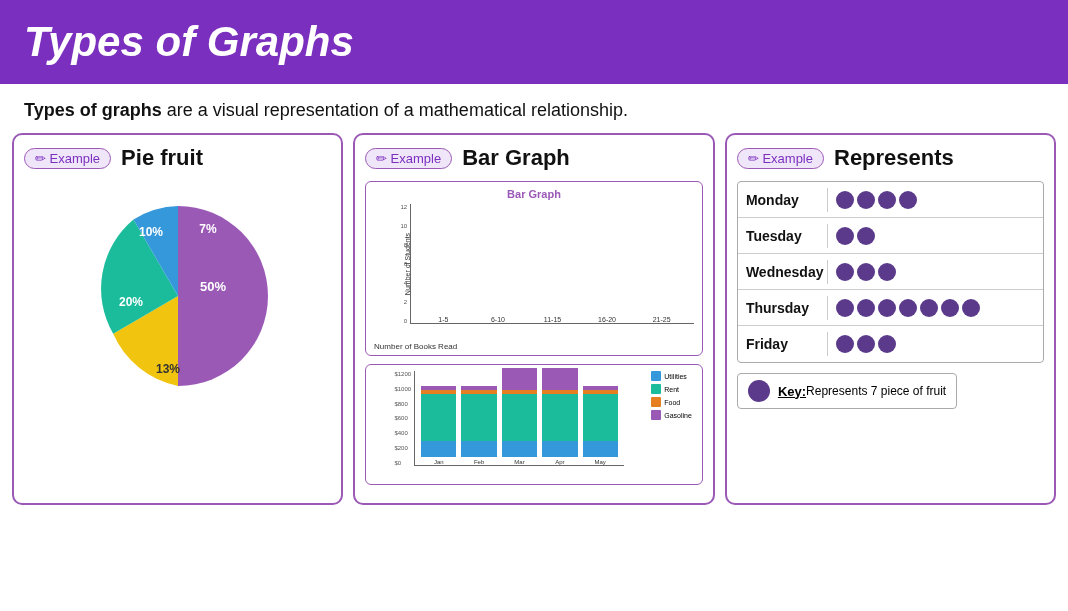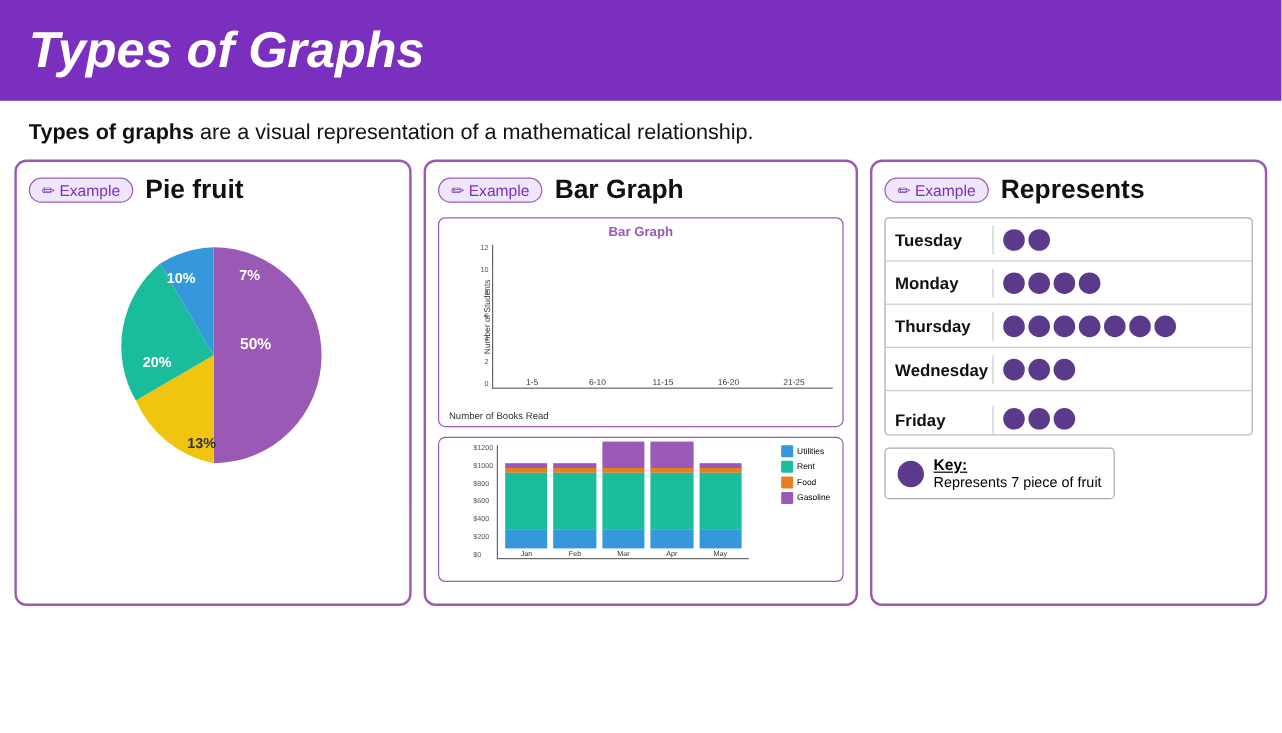--- a/index.html
+++ b/index.html
@@ -145,21 +145,20 @@
     }
 
     .picto-row {
       display: flex;
       align-items: center;
       border-bottom: 1px solid #ccc;
       min-height: 36px;
     }
     .picto-row:last-child {
       border-bottom: none;
-      align-items: flex-end;
     }
 
     .picto-day {
       width: 90px;
       font-size: 14px;
       font-weight: 600;
       padding: 4px 8px;
       border-right: 1px solid #ccc;
       color: #111;
     }
@@ -185,21 +184,21 @@
       border-radius: 4px;
       padding: 6px 10px;
       display: inline-flex;
       align-items: center;
       gap: 8px;
       font-size: 12px;
     }
 
     .key-box-inner {
       display: flex;
-      flex-direction: column;
+      flex-direction: row;
       font-size: 12px;
     }
 
     .key-underline {
       text-decoration: underline;
       font-weight: 700;
       font-size: 13px;
     }
   </style>
 </head>
@@ -372,53 +371,53 @@
   </div>
 
   <div class="panel picto-panel">
     <div class="panel-header">
       <span class="example-badge">✏ Example</span>
       <span class="panel-title">Represents</span>
     </div>
     <div class="picto-table">
 
       <div class="picto-row">
+        <div class="picto-day">Monday</div>
+        <div class="picto-dots">
+          <div class="picto-dot"></div>
+          <div class="picto-dot"></div>
+          <div class="picto-dot"></div>
+          <div class="picto-dot"></div>
+        </div>
+      </div>
+
+      <div class="picto-row">
         <div class="picto-day">Tuesday</div>
         <div class="picto-dots">
           <div class="picto-dot"></div>
           <div class="picto-dot"></div>
         </div>
       </div>
 
       <div class="picto-row">
-        <div class="picto-day">Monday</div>
+        <div class="picto-day">Wednesday</div>
         <div class="picto-dots">
-          <div class="picto-dot"></div>
           <div class="picto-dot"></div>
           <div class="picto-dot"></div>
           <div class="picto-dot"></div>
         </div>
       </div>
 
       <div class="picto-row">
         <div class="picto-day">Thursday</div>
         <div class="picto-dots">
           <div class="picto-dot"></div>
           <div class="picto-dot"></div>
           <div class="picto-dot"></div>
           <div class="picto-dot"></div>
-          <div class="picto-dot"></div>
-          <div class="picto-dot"></div>
-          <div class="picto-dot"></div>
-        </div>
-      </div>
-
-      <div class="picto-row">
-        <div class="picto-day">Wednesday</div>
-        <div class="picto-dots">
           <div class="picto-dot"></div>
           <div class="picto-dot"></div>
           <div class="picto-dot"></div>
         </div>
       </div>
 
       <div class="picto-row">
         <div class="picto-day">Friday</div>
         <div class="picto-dots">
           <div class="picto-dot"></div>

